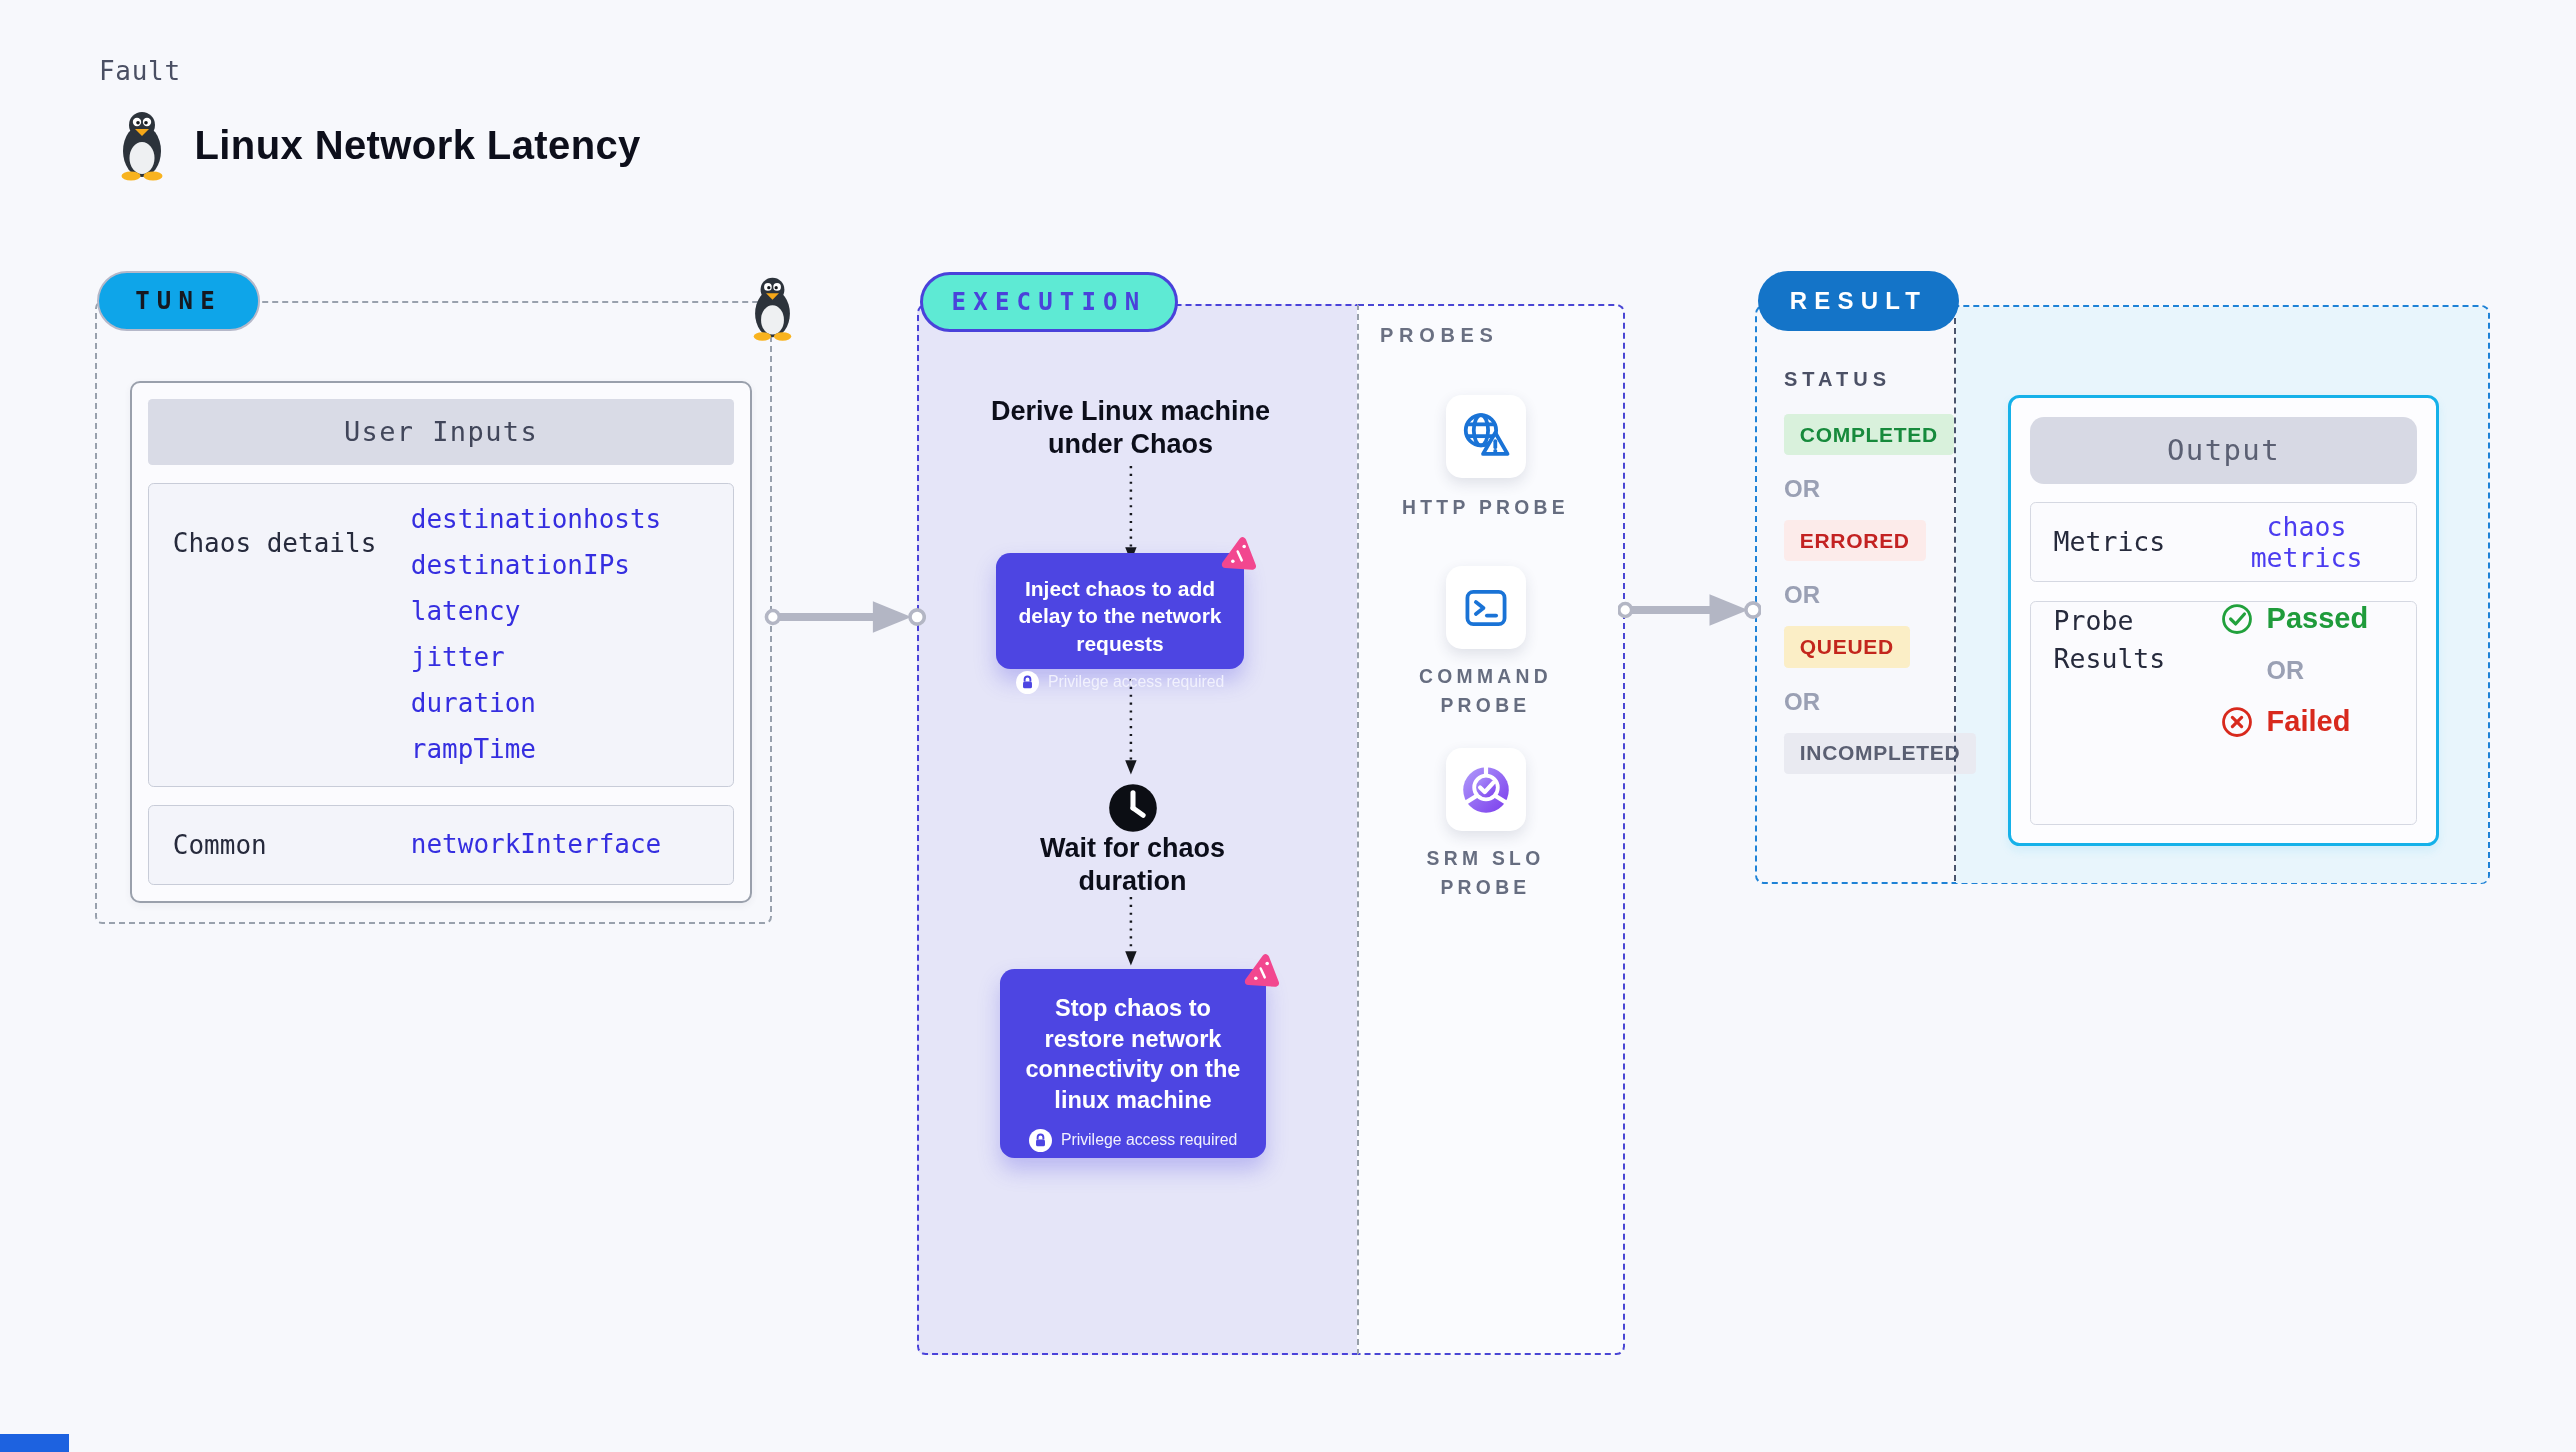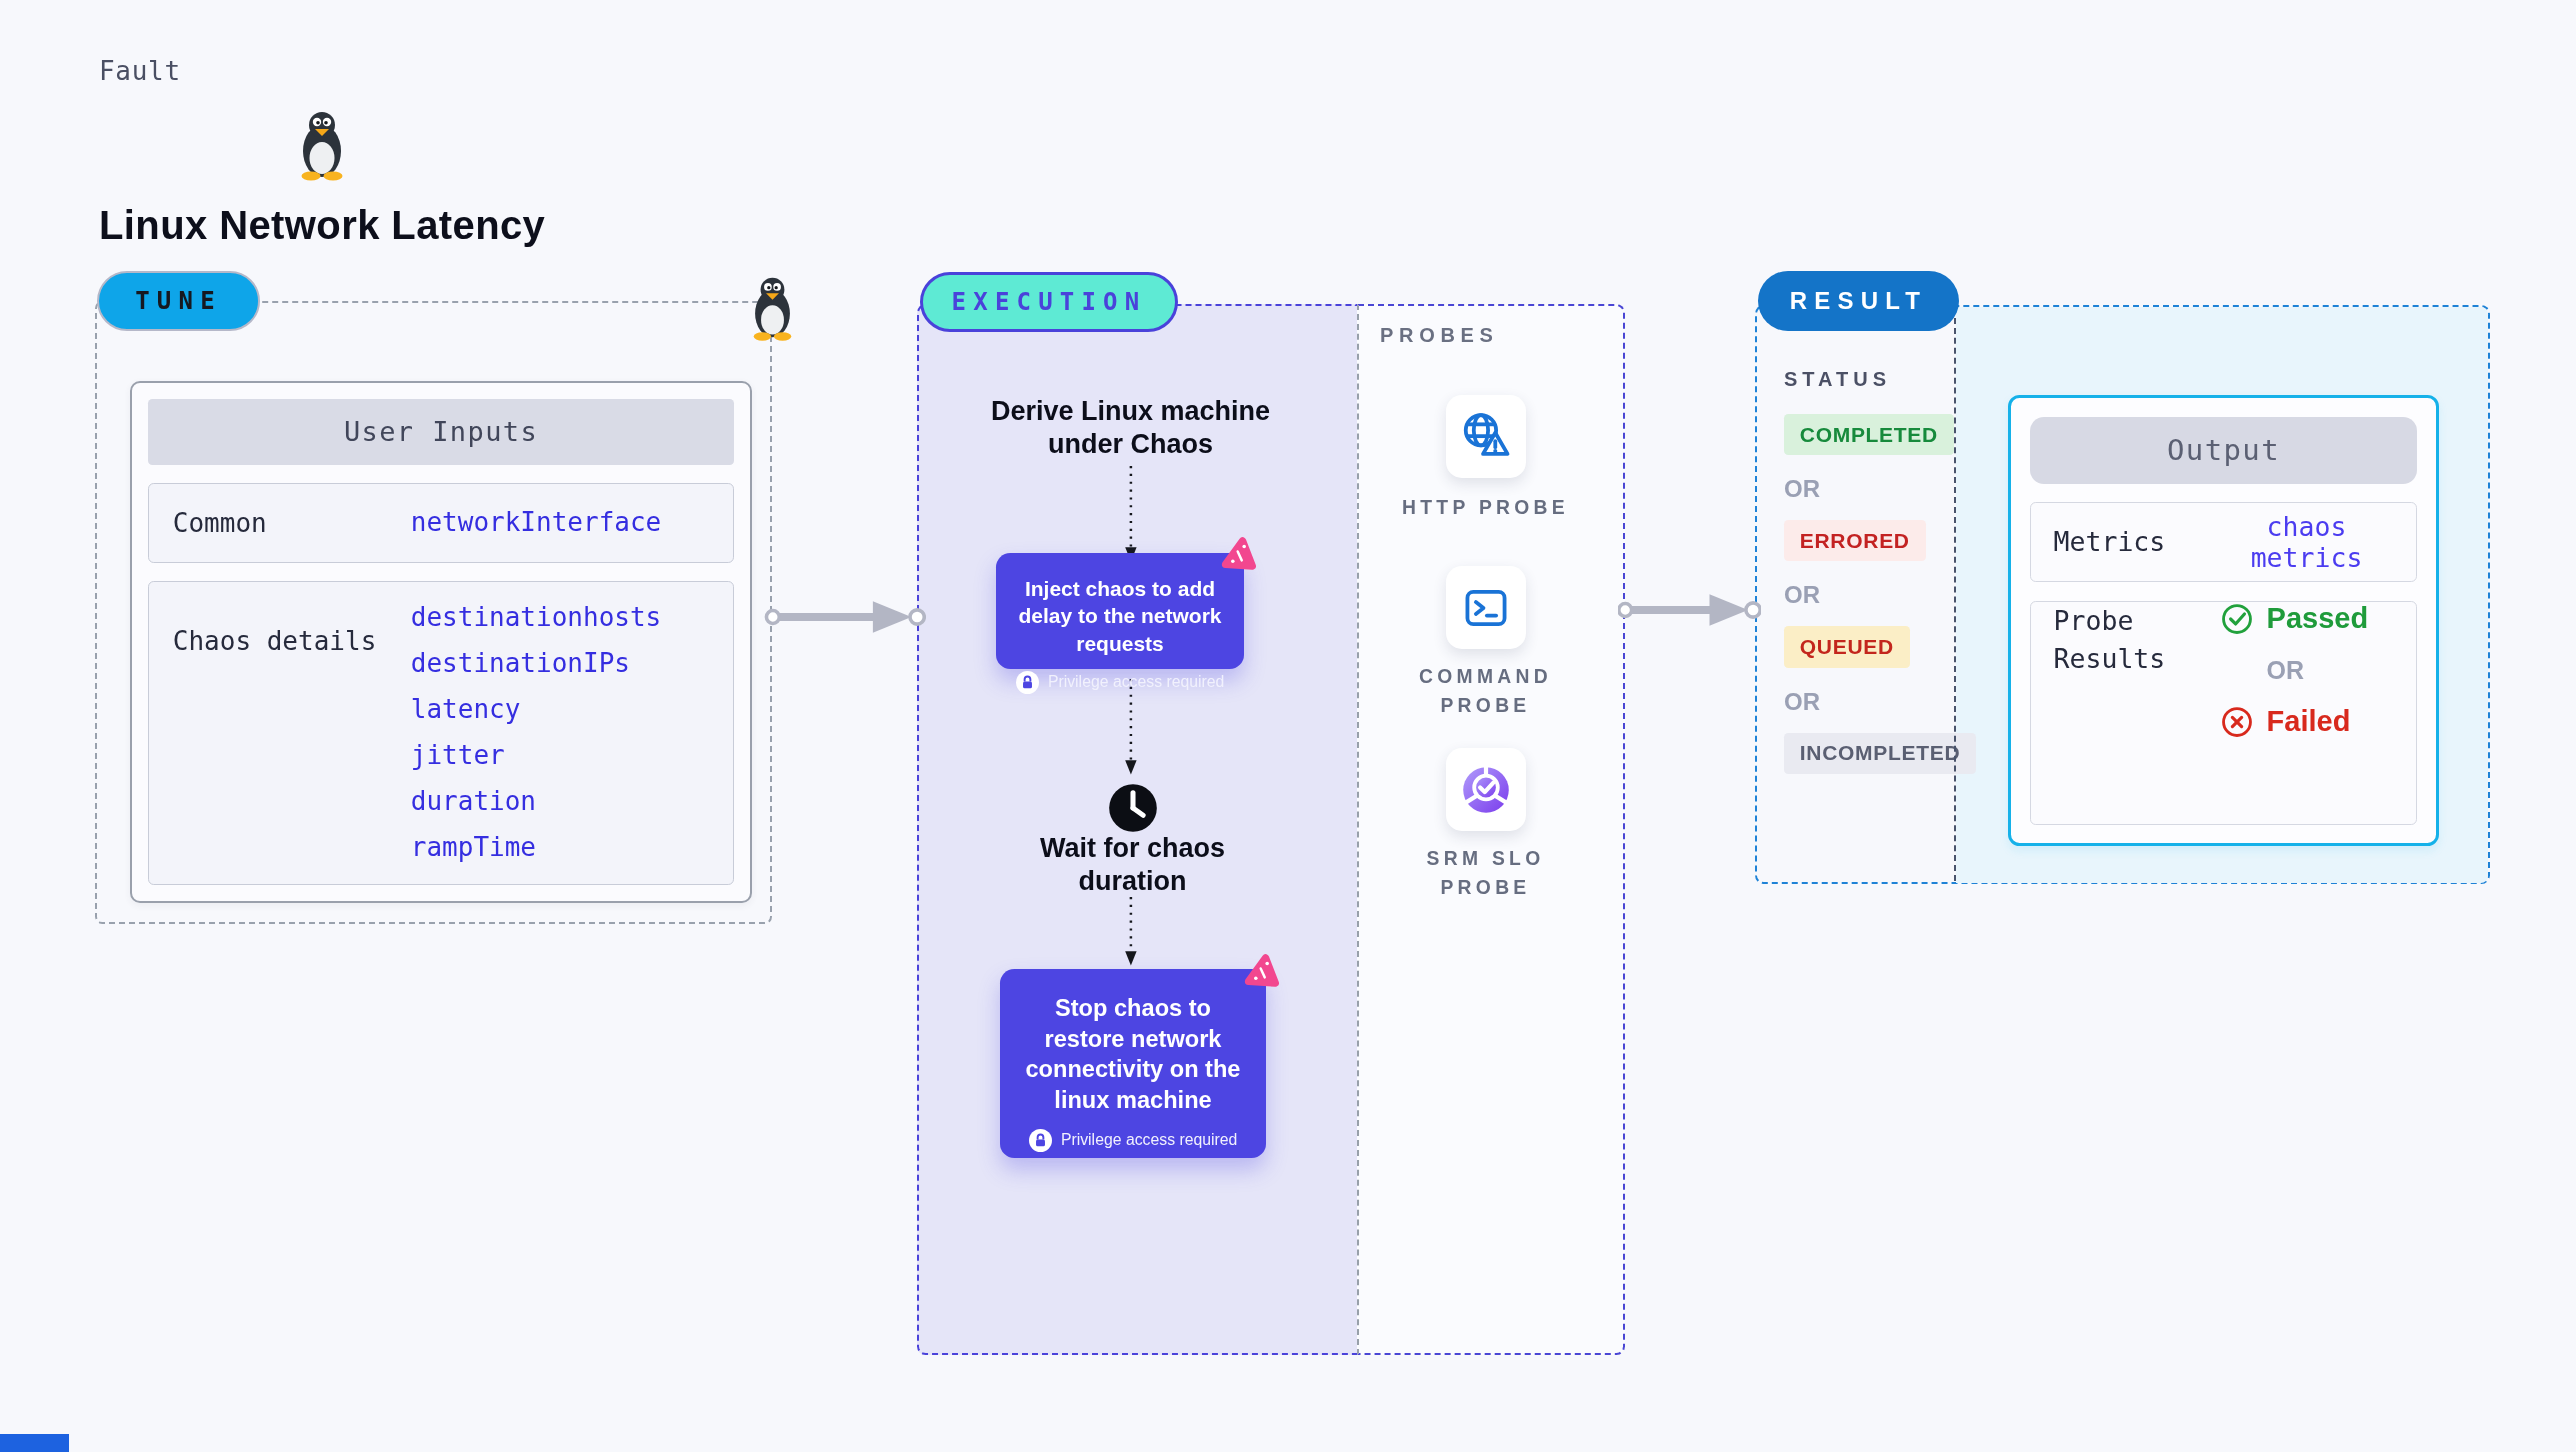--- a/index.html
+++ b/index.html
@@ -6,21 +6,21 @@
   html,body { background:#f7f8fc; }
   .canvas {
     position:relative; width:2576px; height:1452px;
     background:#f7f8fc; overflow:hidden;
     font-family:"Liberation Sans", sans-serif;
   }
 
   
   .fault-label { position:absolute; left:99px; top:56px; font-family:"DejaVu Sans Mono",monospace;
     font-size:26px; color:#4a4f63; letter-spacing:0.7px; }
-  .title-row { position:absolute; left:99px; top:109px; display:flex; align-items:center; gap:21.5px;flex-direction:column; }
+  .title-row { position:absolute; left:111px; top:109px; display:flex; align-items:center; gap:21.5px; }
   .title-row .tux { width:62px; height:72px; }
   .page-title { font-size:40px; font-weight:800; color:#0d0f1b; letter-spacing:0.4px; }
 
   
   .pill { position:absolute; height:60px; display:flex; align-items:center; justify-content:center;
     border-radius:31.5px; font-weight:bold; letter-spacing:7.2px; font-size:24px;
     font-family:"DejaVu Sans Mono",monospace; z-index:5; }
   .pill-tune { left:97px; top:271px; width:163px; background:#0ea5e9; border:2.9px solid #b5b8c9; color:#16181f; }
   .pill-exec { left:920px; top:272px; width:258px; background:#5eead4; border:3.6px solid #4a42da; color:#4a42da; }
   .pill-result { left:1758px; top:271px; width:201px; background:#1474c8; border:none; color:#ffffff; }
@@ -158,35 +158,35 @@
   </div>
 
   <div class="pill pill-tune">TUNE</div>
   <div class="tune-box"></div>
   <svg class="tux-corner" viewBox="0 0 60 72">
       <use href="#tux"></use>
     </svg>
 
   <div class="ui-card">
     <div class="ui-header">User Inputs</div>
-    <div class="ui-row single">
-      <div class="ui-label">Common</div>
-      <div class="ui-values">
-        <div class="ui-value">networkInterface</div>
-      </div>
-    </div>
     <div class="ui-row">
       <div class="ui-label" style="margin-top:23px">Chaos details</div>
       <div class="ui-values">
         <div class="ui-value">destinationhosts</div>
         <div class="ui-value">destinationIPs</div>
         <div class="ui-value">latency</div>
         <div class="ui-value">jitter</div>
         <div class="ui-value">duration</div>
         <div class="ui-value">rampTime</div>
+      </div>
+    </div>
+    <div class="ui-row single">
+      <div class="ui-label">Common</div>
+      <div class="ui-values">
+        <div class="ui-value">networkInterface</div>
       </div>
     </div>
   </div>
 
   <svg class="arrow-svg" style="left:764px;top:597px" width="162" height="40" viewBox="0 0 226 56">
     <line x1="20" y1="28" x2="158" y2="28" stroke="#b3b6c4" stroke-width="11"></line>
     <polygon points="152,6 206,28 152,50" fill="#b3b6c4"></polygon>
     <circle cx="12" cy="28" r="9" fill="#ffffff" stroke="#b3b6c4" stroke-width="5"></circle>
     <circle cx="214" cy="28" r="10" fill="#ffffff" stroke="#b3b6c4" stroke-width="5"></circle>
   </svg>

